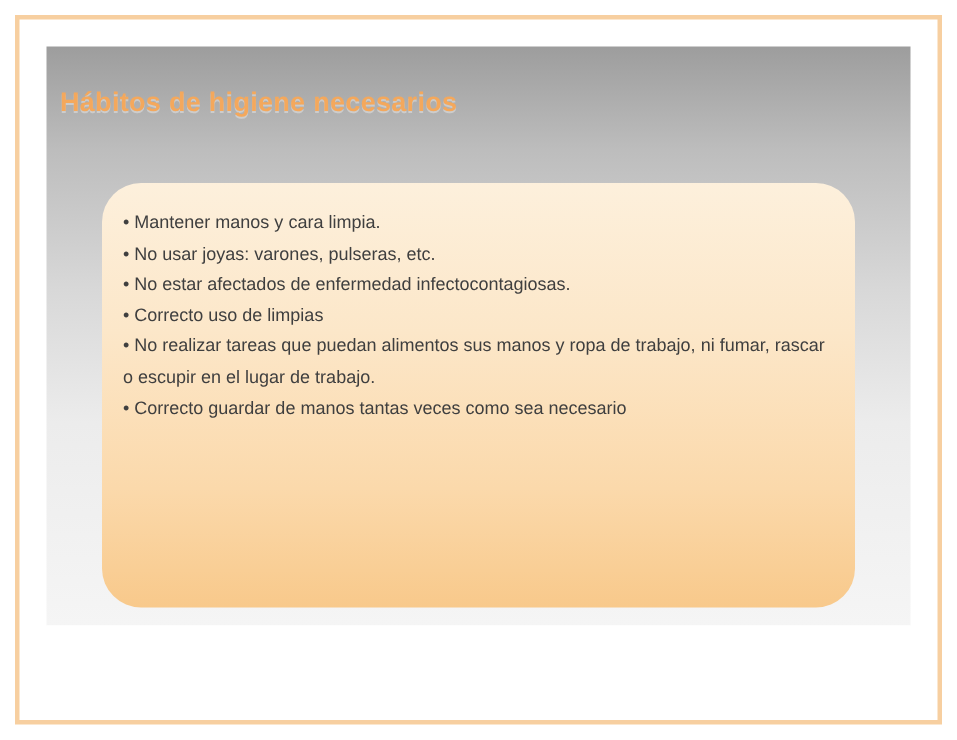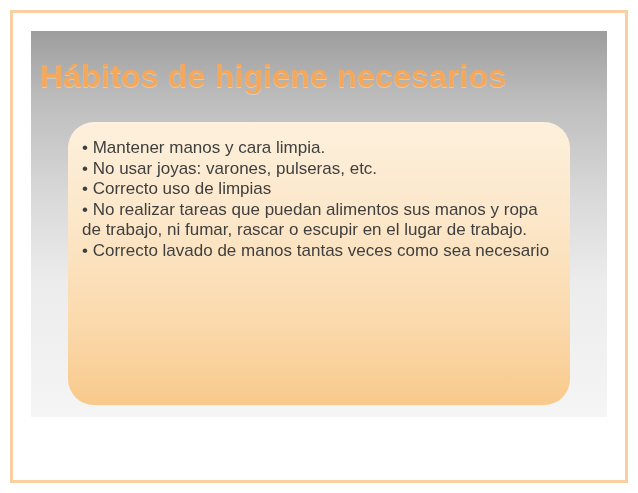--- a/index.html
+++ b/index.html
@@ -49,21 +49,21 @@
     top: 417px;
     width: 576px;
     height: 53px;
     background: #ffffff;
   }
   .title {
     position: absolute;
     left: 40px;
     top: 58px;
     width: 540px;
-    font-size: 32px;
+    font-size: 18px;
     font-weight: bold;
     color: #f4a85c;
     letter-spacing: 0.2px;
     text-shadow: 0 1px 0 rgba(255,255,255,0.35);
   }
   
   .body-box {
     position: absolute;
     left: 68px;
     top: 122px;
@@ -72,21 +72,21 @@
     background: linear-gradient(to bottom, #fdf0dc 0%, #fce7c9 35%, #fbd9ab 72%, #f8c98b 100%);
     border-radius: 26px;
     box-sizing: border-box;
   }
   .bullets {
     position: absolute;
     left: 82px;
     top: 138px;
     width: 470px;
     color: #3f3f3f;
-    font-size: 17px;
+    font-size: 12px;
     line-height: 20.6px;
   }
   .bullet {
     margin: 0;
     padding: 0;
     white-space: pre-wrap;
   }
 </style>
 </head>
 <body>
@@ -96,17 +96,18 @@
   <div class="panel"></div>
   <div class="panel-bottom"></div>
 
   <div class="title">Hábitos de higiene necesarios</div>
 
   <div class="body-box"></div>
 
   <div class="bullets">
     <p class="bullet">• Mantener manos y cara limpia.</p>
     <p class="bullet">• No usar joyas: varones, pulseras, etc.</p>
+    <p class="bullet">• No estar afectados de enfermedad infectocontagiosas.</p>
     <p class="bullet">• Correcto uso de limpias</p>
     <p class="bullet">• No realizar tareas que puedan alimentos sus manos y ropa de trabajo, ni fumar, rascar o escupir en el lugar de trabajo.</p>
-    <p class="bullet">• Correcto lavado de manos tantas veces como sea necesario</p>
+    <p class="bullet">• Correcto guardar de manos tantas veces como sea necesario</p>
   </div>
 </div>
 
 </body></html>

